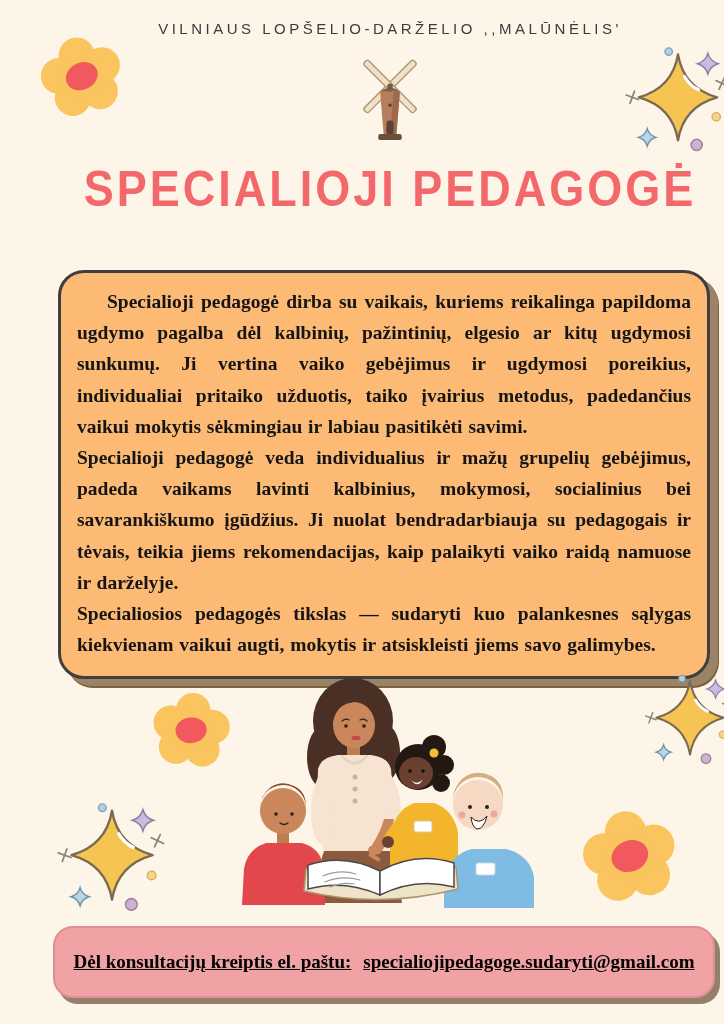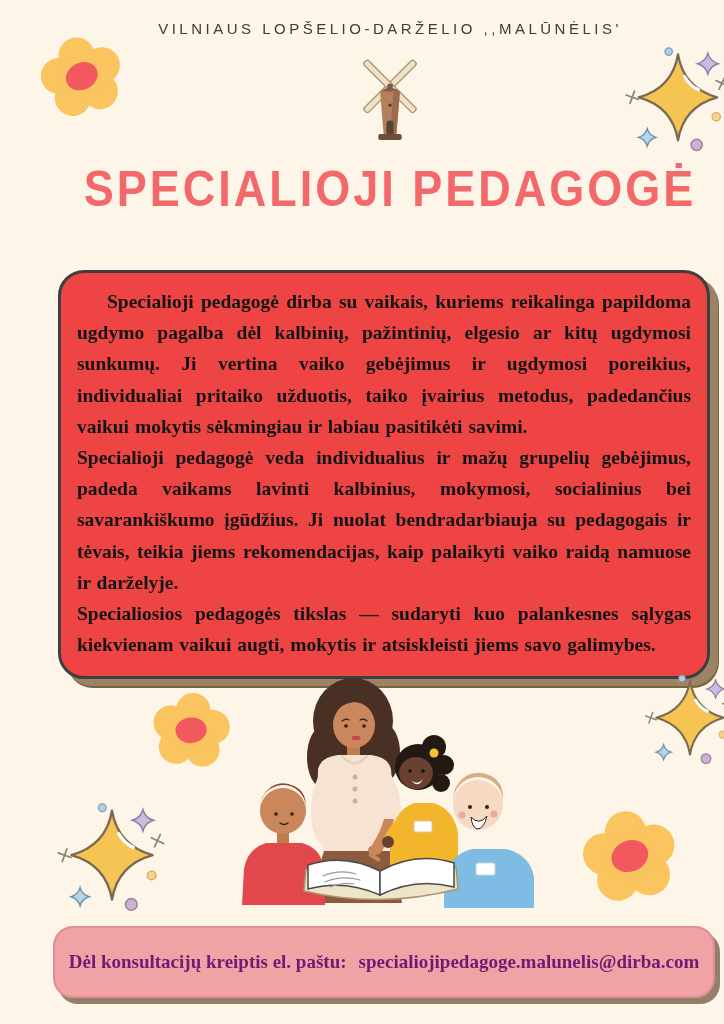--- a/index.html
+++ b/index.html
@@ -20,36 +20,36 @@
   .sparkles-tr{left:594px;top:44px;width:112px;height:114px;}
   .sparkles-mr{left:614px;top:672px;width:96px;height:98px;}
   .sparkles-bl{left:26px;top:800px;width:116px;height:118px;}
   .page-title{
     position:absolute;top:164px;left:0;width:100%;margin:0;text-align:center;
     font-family:"Liberation Sans",sans-serif;font-weight:bold;font-size:45px;
     letter-spacing:3px;color:#F2686B;transform:scaleY(1.1);
   }
   .info-box{
     position:absolute;left:30px;top:270px;width:652px;box-sizing:border-box;
-    background:#ef4444;border:3px solid #3F3F3F;border-radius:26px;
+    background:#fdba74;border:3px solid #3F3F3F;border-radius:26px;
     padding:13px 16px 16px;box-shadow:8px 7px 0 #9C8365,9px 9px 0 #79643F;
   }
   .info-box p{
     margin:0;font-size:19.5px;font-weight:bold;line-height:1.6;
     text-align:justify;color:#151515;word-spacing:1px;
   }
   .para-indent{text-indent:30px;}
   .para-goal{text-align:center;margin-top:30px;}
   .illustration{position:absolute;left:200px;top:673px;width:320px;height:235px;}
   .contact-bar{
     position:absolute;left:25px;top:926px;width:662px;height:72px;box-sizing:border-box;
     background:#F1A2A5;border:2px solid #E08E93;border-radius:20px;
     box-shadow:5px 6px 0 #93806A;
     display:flex;align-items:center;justify-content:center;gap:12px;
-    font-weight:bold;font-size:19px;color:#701a75;white-space:nowrap;
+    font-weight:bold;font-size:19px;color:#000000;white-space:nowrap;text-decoration:underline;
   }
 </style>
 </head>
 <body>
 
 <div class="poster">
 
   <svg width="0" height="0" style="position:absolute" aria-hidden="true">
     <defs>
       <symbol id="sym-flower" viewBox="0 0 100 100">
@@ -193,16 +193,16 @@
     </svg>
   <svg class="deco sparkles-bl" viewBox="0 0 120 120">
       <use href="#sym-sparkles"></use>
     </svg>
   <svg class="deco flower-br" viewBox="0 0 100 100">
       <use href="#sym-flower"></use>
     </svg>
 
   <div class="contact-bar">
     <span>Dėl konsultacijų kreiptis el. paštu:</span>
-    <span>specialiojipedagoge.malunelis@dirba.com</span>
+    <span>specialiojipedagoge.sudaryti@gmail.com</span>
   </div>
 
 </div>
 
 </body></html>

